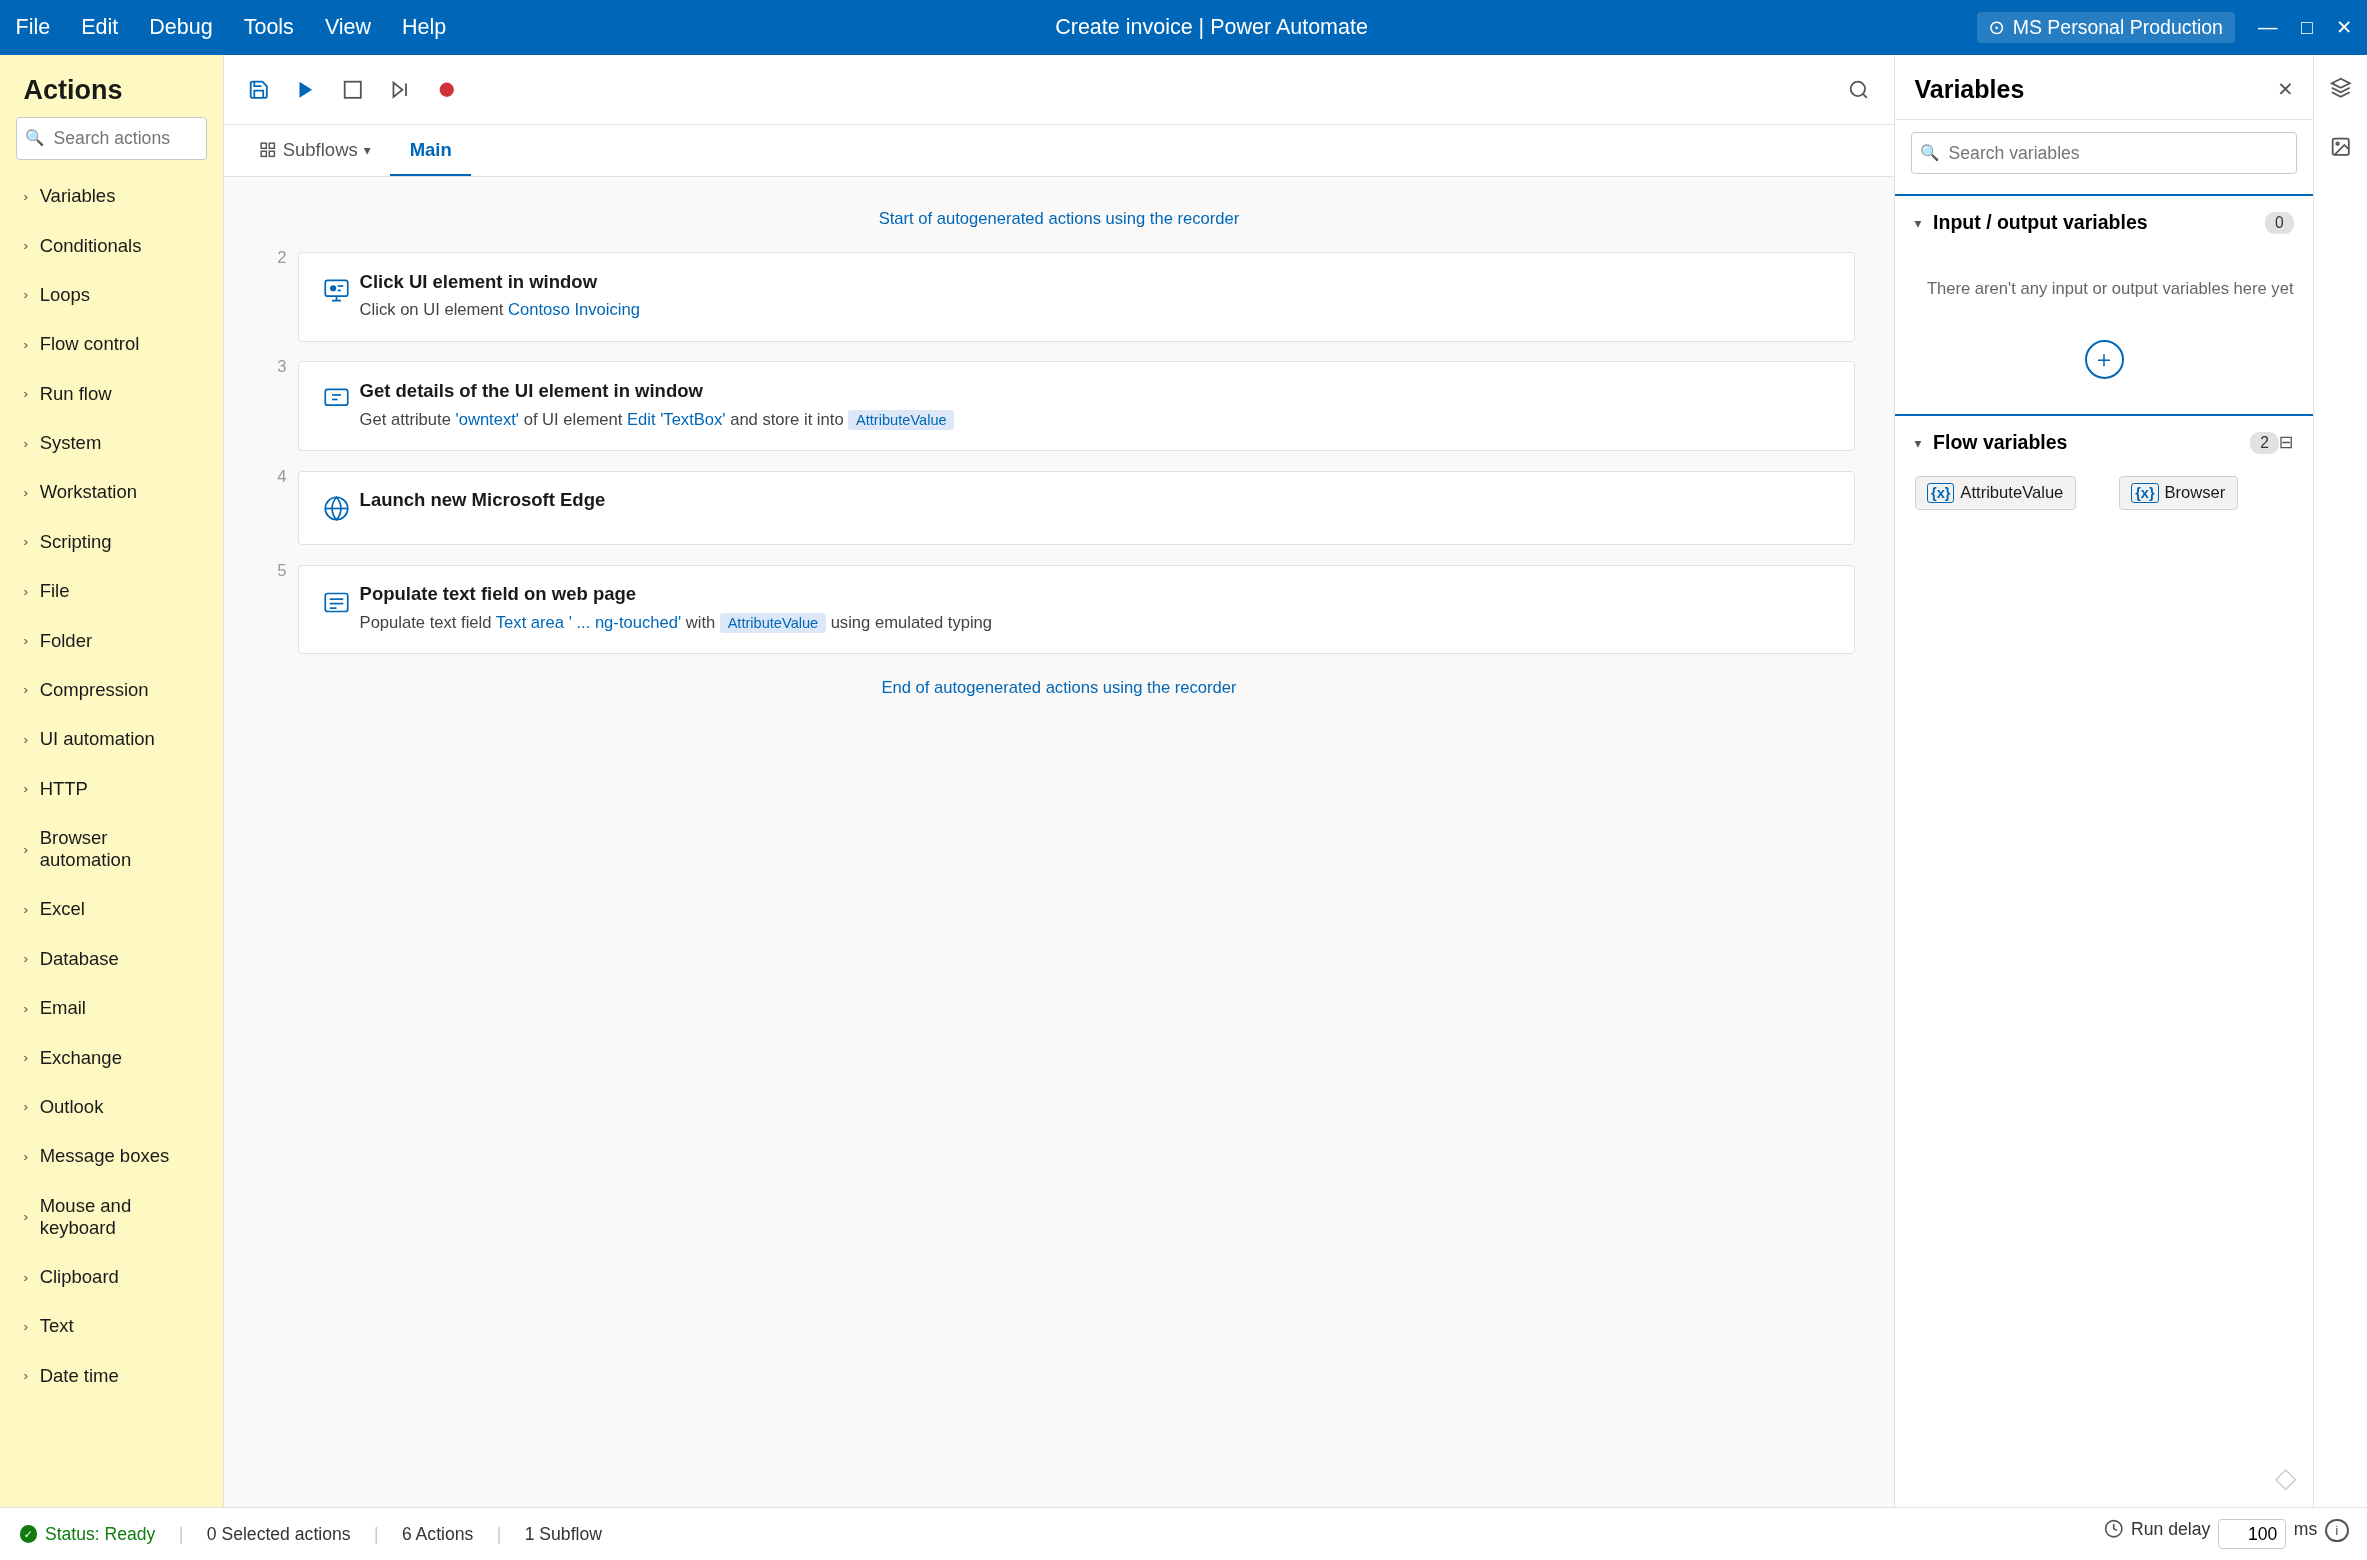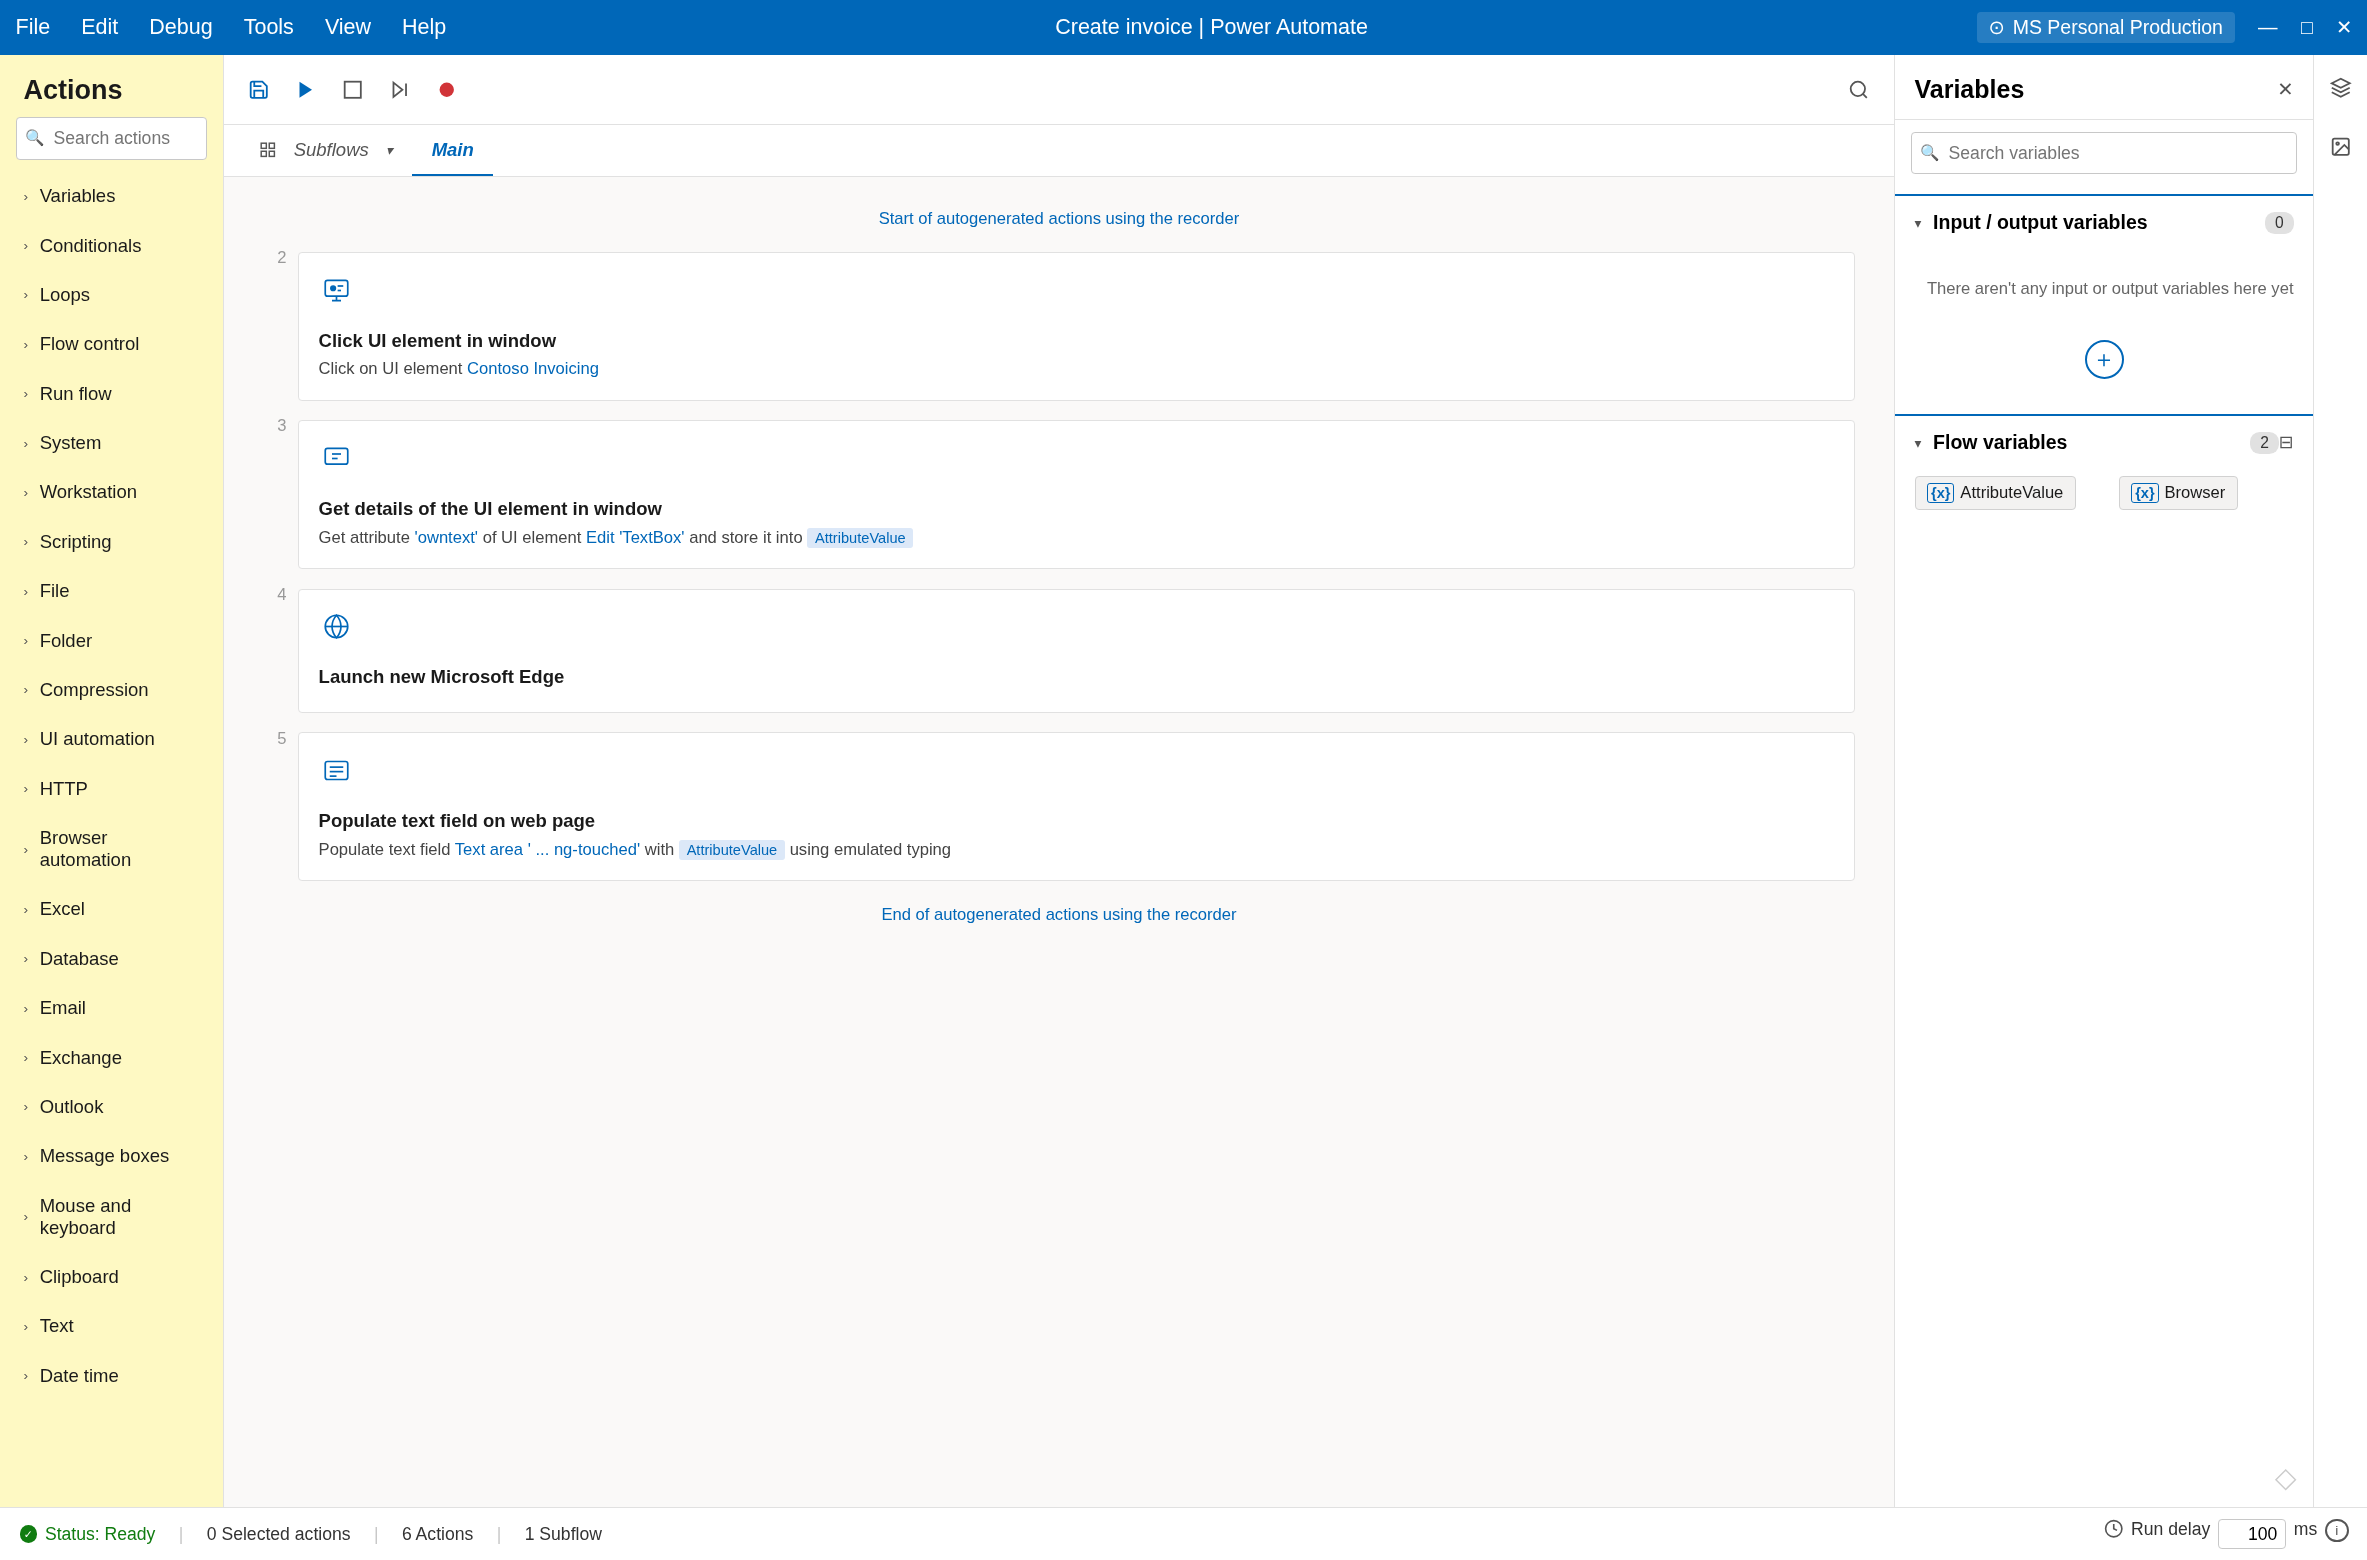--- a/index.html
+++ b/index.html
@@ -150,27 +150,26 @@
     
     .tabs {
       display: flex;
       background: white;
       border-bottom: 1px solid #e1e1e1;
       padding: 0 15.6px;
     }
     .tab {
       display: flex;
       align-items: center;
-      gap: 17px;
+      gap: 6px;
       padding: 13.7px 19.5px;
       font-size: 18.5px;
       cursor: pointer;
       color: #555;
       border-bottom: 2.9px solid transparent;
-      font-style: italic;
     }
     .tab.active {
       color: #0067b8;
       border-bottom: 2.9px solid #0067b8;
       font-weight: 600;
     }
     .tab-dropdown { font-size: 13.7px; }
 
     
     .flow-canvas {
@@ -187,23 +186,22 @@
     }
     .flow-line-label a { color: #0067b8; text-decoration: none; }
     .flow-item {
       background: white;
       border: 1px solid #e1e1e1;
       border-radius: 3.9px;
       padding: 17.6px 19.5px;
       margin: 7.8px 0;
       display: flex;
       align-items: flex-start;
-      gap: 22px;
-      cursor: pointer;
-      flex-direction: column;
+      gap: 6px;
+      cursor: pointer;
     }
     .flow-item-icon {
       width: 35px;
       height: 35px;
       display: flex;
       align-items: center;
       justify-content: center;
       font-size: 19.5px;
       color: #0067b8;
       flex-shrink: 0;

